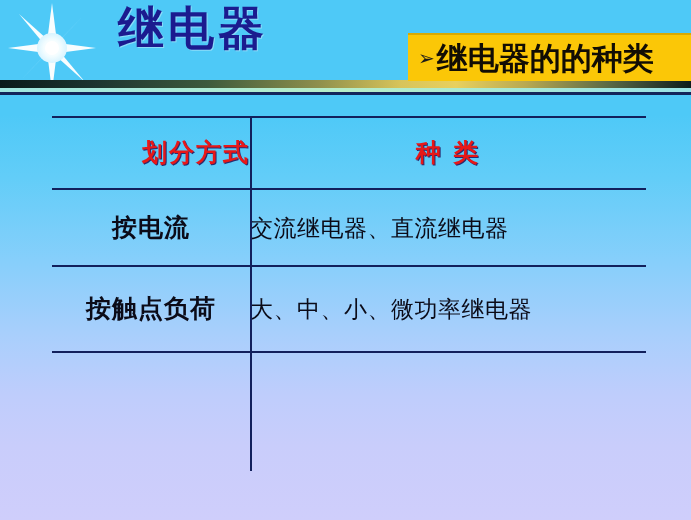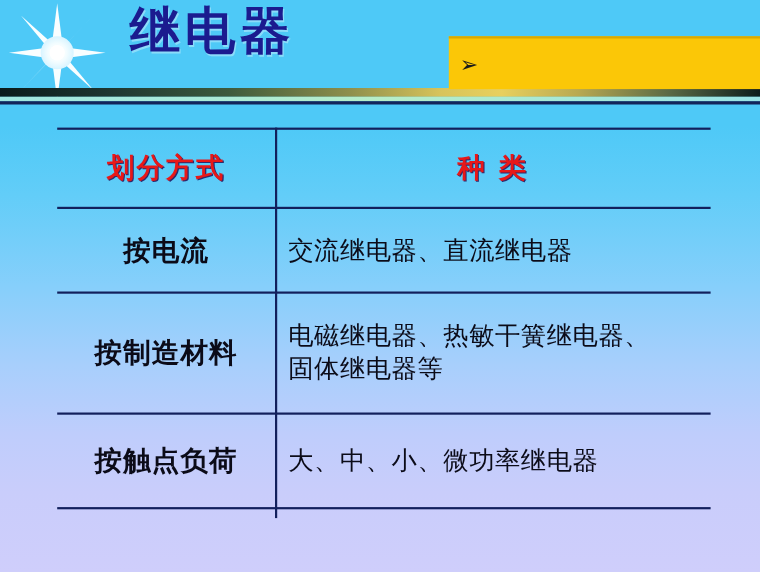--- a/index.html
+++ b/index.html
@@ -146,30 +146,30 @@
   #table tr.r2 td        { height: 108px; }
   #table tr.r3 td        { height: 84px; }
 
   .cell-a {
     display: block;
     text-align: center;
     white-space: nowrap;
   }
   .cell-b {
     display: block;
-    padding-left: 12px;
   }
 
   .hdr .cell-a, .hdr .cell-b {
     font-size: 25px;
     line-height: 30px;
     font-weight: 700;
     color: #e81818;
     text-shadow: 1px 1px 0 #2b2b70;
     letter-spacing: 2px;
+    text-align: right;
   }
   .hdr .cell-b {
     text-align: center;
     padding-left: 0;
   }
 
   .body-a {
     font-size: 25px;
     line-height: 26px;
     font-weight: 700;
@@ -225,20 +225,21 @@
   </div>
 
   <div id="slide-title">继电器</div>
 
   <div id="title-rule"></div>
   <div id="title-rule-2"></div>
   <div id="title-rule-3"></div>
 
   <div id="banner">
     <span id="banner-bullet">➢</span>
+    <span id="banner-text">继电器的的种类</span>
   </div>
 
   <table id="table">
     <tbody>
       <tr class="hdr">
         <td class="col-a">
           <span class="cell-a">划分方式</span>
         </td>
         <td class="col-b">
           <span class="cell-b">种  类</span>
@@ -247,28 +248,20 @@
 
       <tr class="r1">
         <td class="col-a">
           <span class="cell-a body-a">按电流</span>
         </td>
         <td class="col-b">
           <span class="cell-b body-b"><span>交流继电器、直流继电器</span></span>
         </td>
       </tr>
 
-      <tr class="r2">
-        <td class="col-a">
-          <span class="cell-a body-a">按制造材料</span>
-        </td>
-        <td class="col-b">
-          <span class="cell-b body-b"><span>电磁继电器、热敏干簧继电器、</span><span class="line2">固体继电器等</span></span>
-        </td>
-      </tr>
 
       <tr class="r3">
         <td class="col-a">
           <span class="cell-a body-a">按触点负荷</span>
         </td>
         <td class="col-b">
           <span class="cell-b body-b"><span>大、中、小、微功率继电器</span></span>
         </td>
       </tr>
     </tbody>

